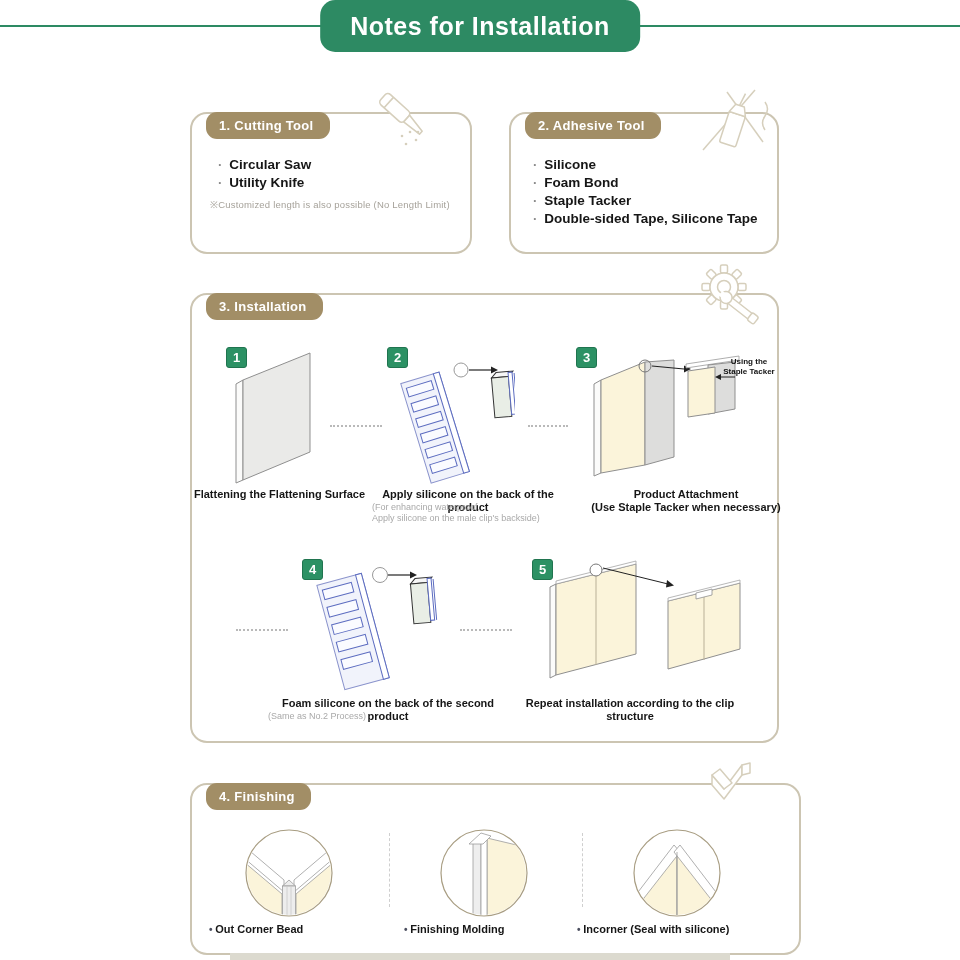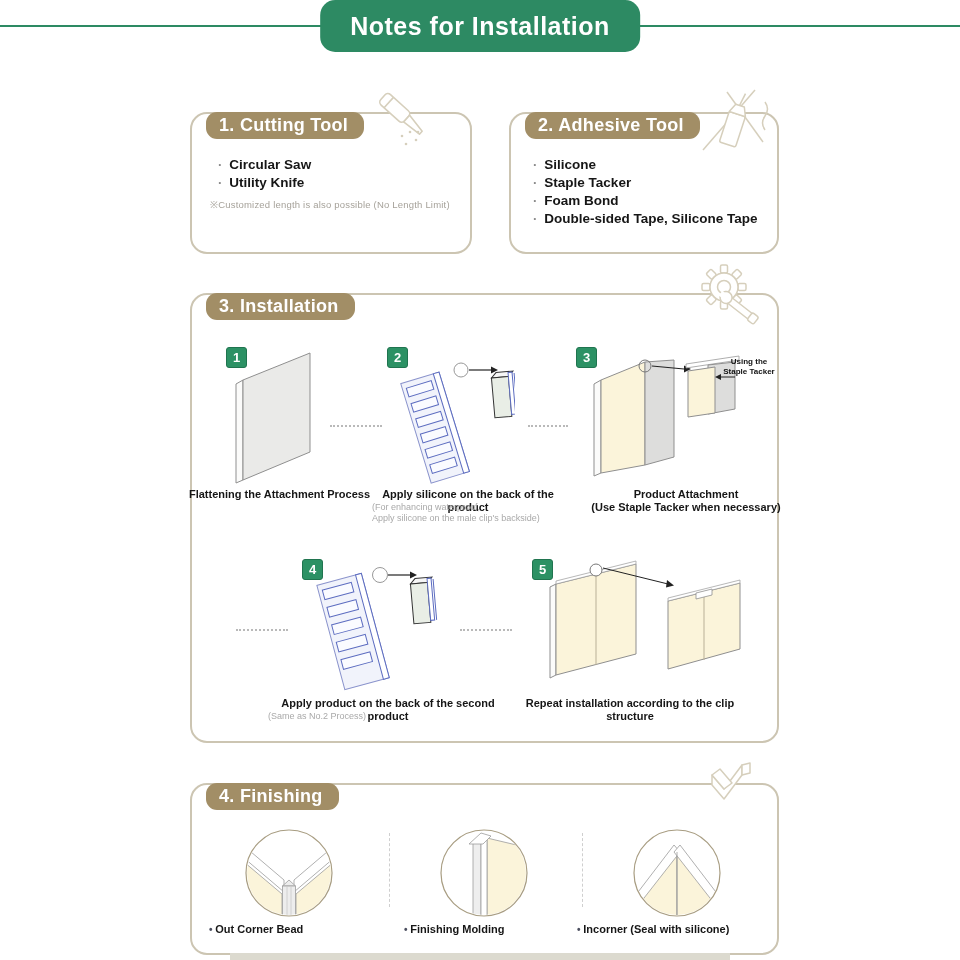--- a/index.html
+++ b/index.html
@@ -6,26 +6,26 @@
   .canvas{position:relative;width:960px;height:960px;background:#fff;overflow:hidden;
           font-family:"Liberation Sans",sans-serif;color:#1a1a1a;}
   
   .title-line{position:absolute;top:25px;left:0;width:960px;height:2px;background:#2d8a63;}
   .title-box{position:absolute;top:0;left:50%;transform:translateX(-50%);height:52px;
              background:#2d8a63;color:#fff;font-weight:bold;font-size:25px;line-height:52px;
              padding:0 30px;border-radius:15px;letter-spacing:.5px;white-space:nowrap;}
   
   .panel{position:absolute;border:2px solid #ccc5b2;border-radius:17px;background:#fff;}
   .panel-header{position:absolute;top:-2px;left:14px;background:#a28e66;color:#fff;
-                font-weight:bold;font-size:18px;line-height:13px;padding:7px 16px 7px 13px;
+                font-weight:bold;font-size:13px;line-height:13px;padding:7px 16px 7px 13px;
                 border-radius:11px;letter-spacing:.3px;white-space:nowrap;}
   #p1{left:190px;top:112px;width:278px;height:138px;}
   #p2{left:509px;top:112px;width:266px;height:138px;}
   #p3{left:190px;top:293px;width:585px;height:446px;}
-  #p4{left:190px;top:783px;width:585px;height:168px;}
+  #p4{left:190px;top:783px;width:585px;height:168px;padding-left:22px;}
   .icon{position:absolute;}
   
   .tool-list{list-style:none;margin:0;padding:0;position:absolute;}
   .tool-list li{font-weight:bold;font-size:13.5px;color:#161616;line-height:18px;white-space:nowrap;}
   .tool-list .dot{color:#8a8a8a;margin-right:7px;font-size:13px;}
   .note{position:absolute;font-size:9.5px;color:#a6a29a;white-space:nowrap;letter-spacing:.2px;}
   
   .badge{position:absolute;width:19px;height:19px;background:#2c9164;border:1px solid #20744f;
          border-radius:3px;color:#fff;font-weight:bold;font-size:13px;text-align:center;line-height:19px;}
   .caption{position:absolute;font-weight:bold;font-size:11px;color:#161616;text-align:center;line-height:13px;}
@@ -81,22 +81,22 @@
         <g fill="#fff" transform="rotate(18 38 42)">
           <rect x="28" y="30" width="17" height="32" rx="2"></rect>
           <polygon points="28,30 45,30 41,21 32,21"></polygon>
           <line x1="36" y1="21" x2="38" y2="8"></line>
         </g>
         <path d="M68,18 q5,7 0,14 q-5,7 0,14"></path>
       </g>
     </svg>
     <ul class="tool-list" style="left:22px;top:42px">
       <li><span class="dot">·</span><span>Silicone</span></li>
+      <li><span class="dot">·</span><span>Foam Bond</span></li>
       <li><span class="dot">·</span><span>Staple Tacker</span></li>
-      <li><span class="dot">·</span><span>Foam Bond</span></li>
       <li><span class="dot">·</span><span>Double-sided Tape, Silicone Tape</span></li>
     </ul>
   </section>
 
   <section class="panel" id="p3">
     <div class="panel-header">3. Installation</div>
     <svg class="icon" style="left:503px;top:-32px" width="70" height="66" viewBox="0 0 70 66">
       <g fill="#fff" stroke="#d6cfbc" stroke-width="1.5">
         <rect x="25.5" y="2" width="7" height="8" rx="1.5" transform="rotate(0 29 24)"></rect>
         <rect x="25.5" y="2" width="7" height="8" rx="1.5" transform="rotate(45 29 24)"></rect>
@@ -162,21 +162,21 @@
       <polygon points="120,16 147,13 147,60 120,65" fill="#dddddc" stroke="#8f8f8f"></polygon>
       <polygon points="100,22 127,18 127,64 100,68" fill="#fbf4da" stroke="#8f8f8f"></polygon>
       <line x1="147" y1="28" x2="133" y2="28" stroke="#222" stroke-width="1"></line>
       <polygon points="133,25 127,28 133,31" fill="#222"></polygon>
     </svg>
     <div class="annotation" style="left:528px;top:62px;width:58px">
       <div>Using the</div>
       <div>Staple Tacker</div>
     </div>
 
-    <div class="caption" style="left:-5px;top:193px;width:185px">Flattening the Attachment Process</div>
+    <div class="caption" style="left:-5px;top:193px;width:185px">Flattening the Flattening Surface</div>
     <div class="caption" style="left:180px;top:193px;width:192px">Apply silicone on the back of the product</div>
     <div class="subcap" style="left:180px;top:207px;width:192px">
       <div>(For enhancing waterproof,</div>
       <div>Apply silicone on the male clip's backside)</div>
     </div>
     <div class="caption" style="left:394px;top:193px;width:200px">
       <div>Product Attachment</div>
       <div>(Use Staple Tacker when necessary)</div>
     </div>
 
@@ -214,21 +214,21 @@
       <line x1="52" y1="16" x2="52" y2="108" stroke="#b9b097"></line>
       <circle cx="52" cy="13" r="6" fill="#fff" stroke="#777"></circle>
       <line x1="59" y1="11" x2="124" y2="27" stroke="#222" stroke-width="1"></line>
       <polygon points="123,23 130,28.5 122,30.5" fill="#222"></polygon>
       <polygon points="124,44 196,26 196,92 124,112" fill="#fbf4da" stroke="#8f8f8f"></polygon>
       <polygon points="124,44 196,26 196,23 124,41" fill="#fff" stroke="#999" stroke-width=".7"></polygon>
       <line x1="160" y1="34" x2="160" y2="103" stroke="#b9b097"></line>
       <polygon points="152,36 168,32 168,38 152,42" fill="#fff" stroke="#8f8f8f" stroke-width=".8"></polygon>
     </svg>
 
-    <div class="caption" style="left:76px;top:402px;width:240px">Apply product on the back of the second product</div>
+    <div class="caption" style="left:76px;top:402px;width:240px">Foam silicone on the back of the second product</div>
     <div class="subcap" style="left:76px;top:416px;width:240px">(Same as No.2 Process)</div>
     <div class="caption" style="left:318px;top:402px;width:240px">Repeat installation according to the clip structure</div>
   </section>
 
   <section class="panel" id="p4">
     <div class="panel-header">4. Finishing</div>
     <svg class="icon" style="left:510px;top:-26px" width="56" height="52" viewBox="0 0 56 52">
       <g fill="#fff" stroke="#d6cfbc" stroke-width="1.5" stroke-linejoin="round">
         <polygon points="10,16 22,30 40,6 40,16 22,40 10,26"></polygon>
         <polygon points="10,16 18,10 30,24 22,30"></polygon>

